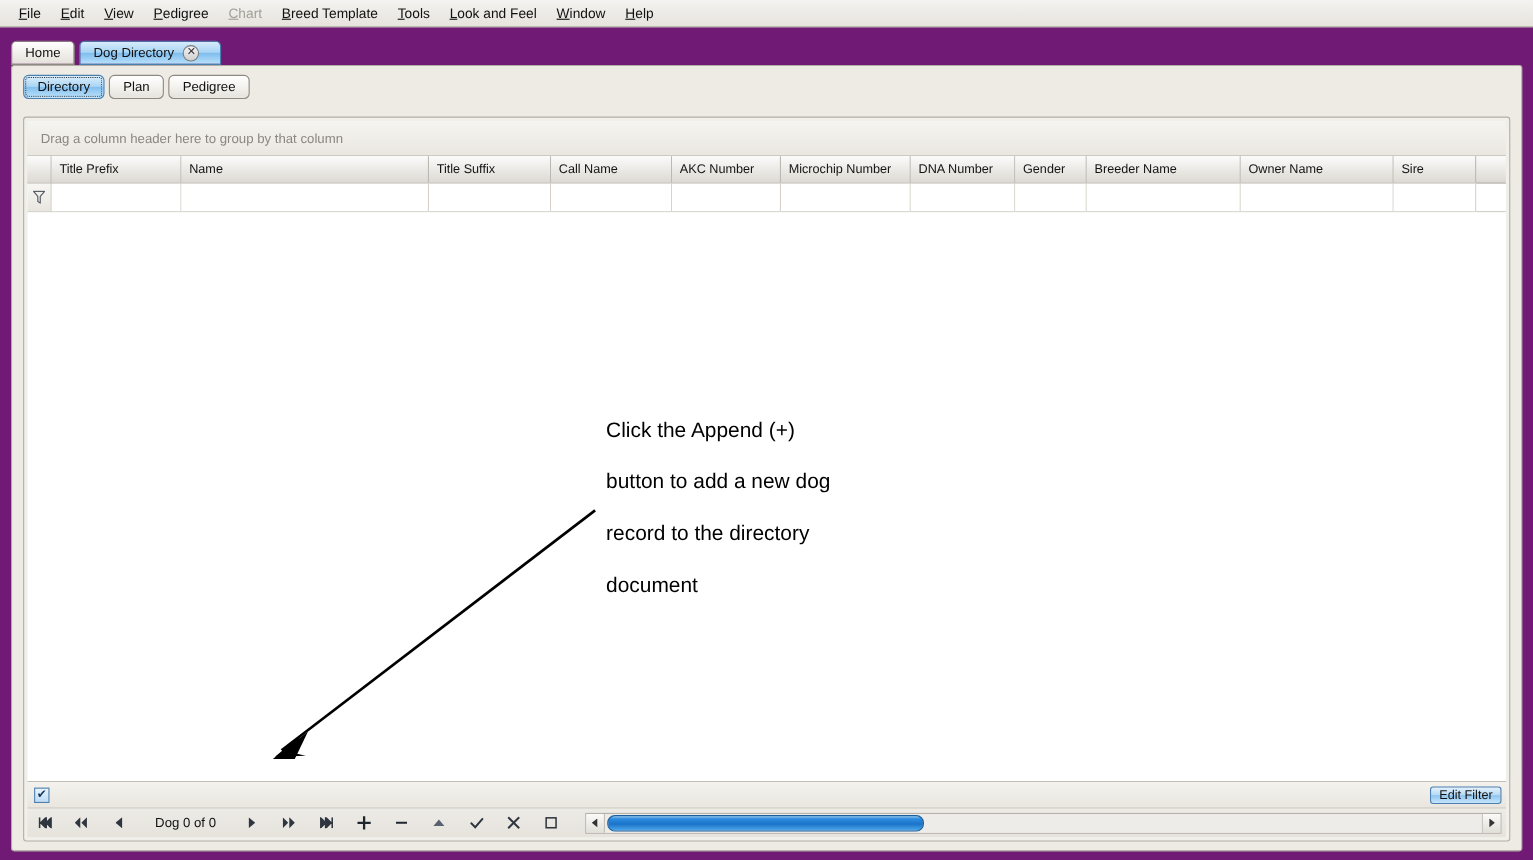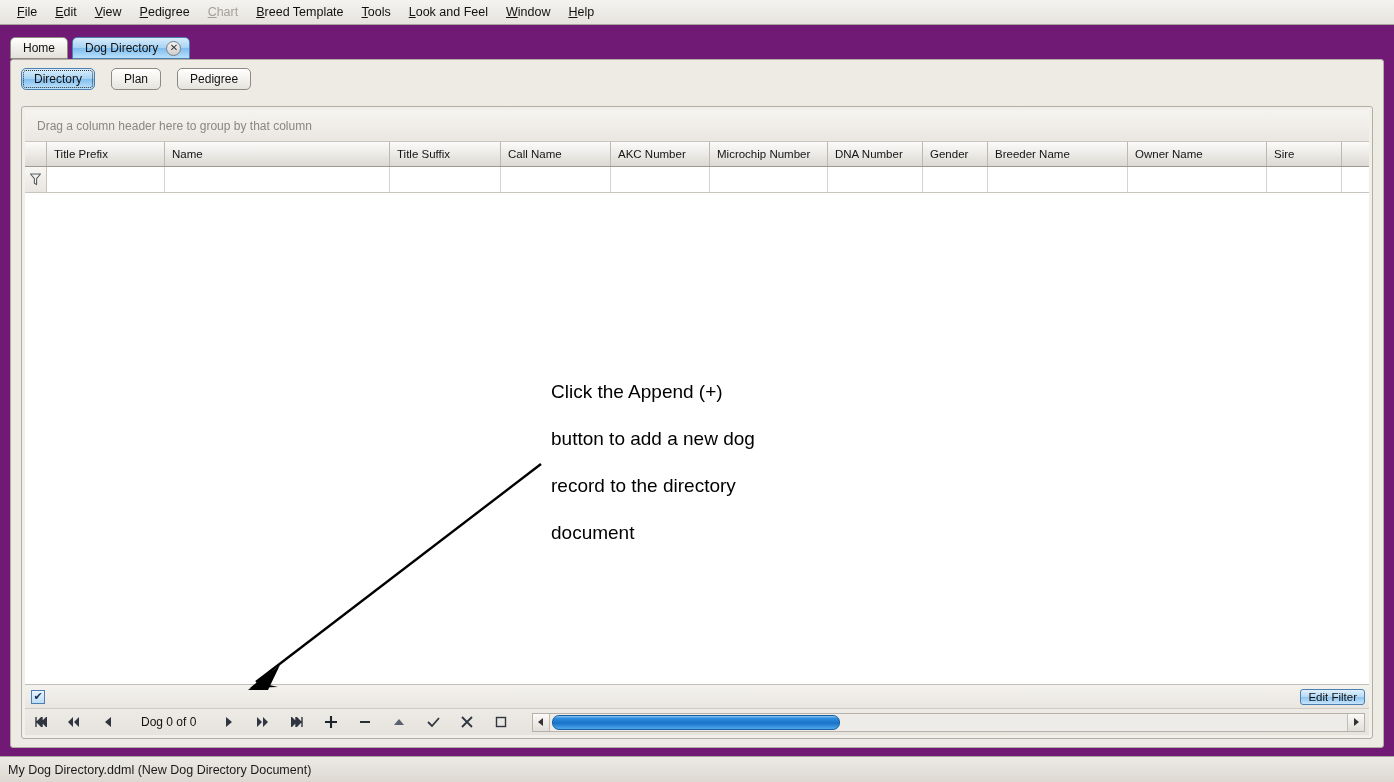--- a/index.html
+++ b/index.html
@@ -107,21 +107,21 @@
     border-radius: 5px 5px 0 0;
     background: linear-gradient(to bottom, #ffffff 0%, #f0eee9 55%, #e4e1db 100%);
     color: #111;
     margin-right: 4px;
     position: relative;
     cursor: default;
   }
   .doc-tab.active {
     background: linear-gradient(to bottom, #d8ecfb 0%, #a8d4f4 48%, #7fbdee 52%, #b9e0fa 100%);
     border-color: #4a7fb0;
-    padding-right: 8px;
+    padding-right: 19px;
   }
   .tab-close {
     margin-left: 8px;
     width: 15px; height: 15px;
     border-radius: 50%;
     background: linear-gradient(to bottom, #f3f3f3, #cfcfcf);
     border: 1px solid #7d7d7d;
     display: flex; align-items: center; justify-content: center;
     font-size: 10px; line-height: 1; color: #333;
     cursor: pointer;
@@ -136,21 +136,21 @@
     background: #eeebe5;
     display: flex;
     flex-direction: column;
     padding: 8px 10px 8px 10px;
     position: relative;
   }
 
   
   .view-tabs {
     display: flex;
-    gap: 16px;
+    gap: 4px;
     flex: 0 0 auto;
     margin-bottom: 10px;
   }
   .vtab {
     font-size: 12px;
     padding: 3px 12px;
     border: 1px solid #8e8a82;
     border-radius: 5px;
     background: linear-gradient(to bottom, #ffffff 0%, #f4f2ee 50%, #e6e3dd 100%);
     color: #111;
@@ -571,23 +571,20 @@
                     <path d="M1 0 L6 4 L1 8 Z" fill="#333"></path>
                   </svg>
               </span>
             </span>
           </div>
         </div>
       </div>
     </div>
   </div>
 
-  <div class="statusbar">
-    <span>My Dog Directory.ddml (New Dog Directory Document)</span>
-  </div>
 
   <div class="annotation">Click the Append (+)
 button to add a new dog
 record to the directory
 document</div>
   <svg class="arrow-svg" viewBox="0 0 1394 782">
     <line x1="541" y1="464" x2="256" y2="682" stroke="#000" stroke-width="2.4"></line>
     <path d="M250 688 L274 668 L265 684 L278 687 Z" fill="#000"></path>
     <path d="M248 690 L280 665 L268 690 Z" fill="#000"></path>
   </svg>

